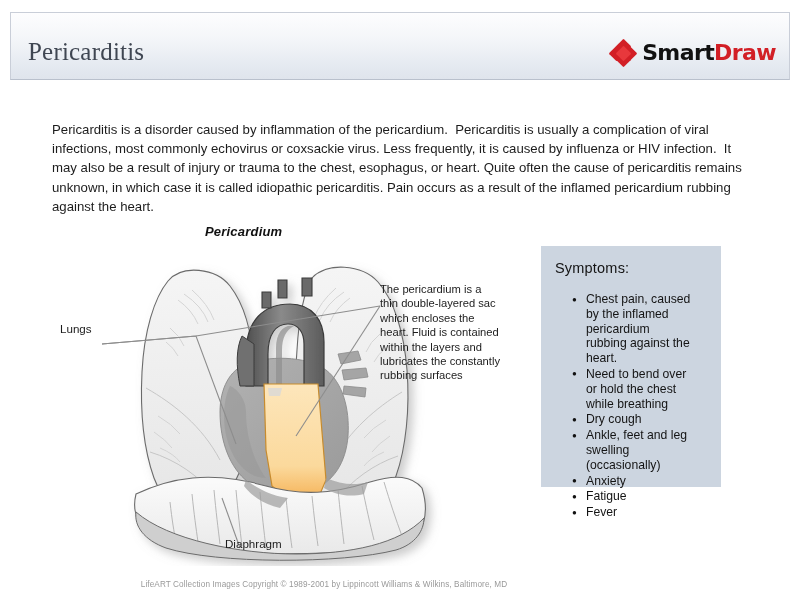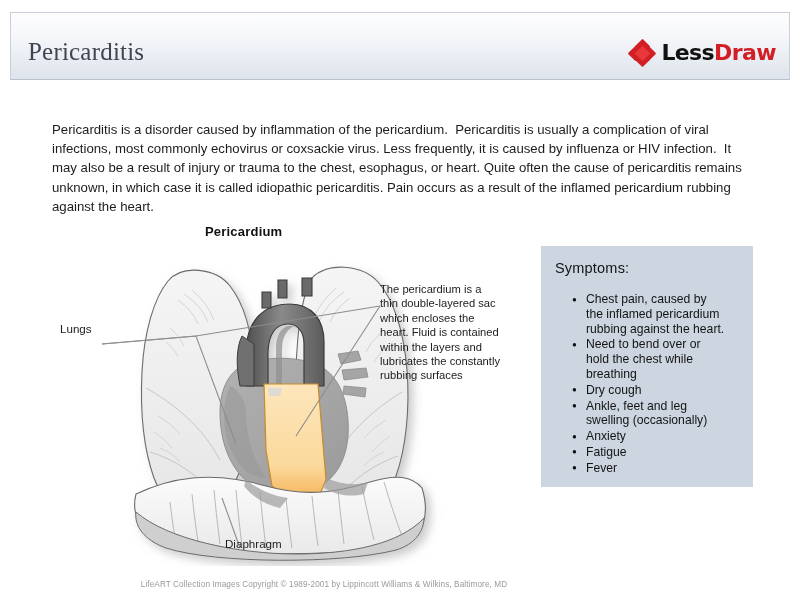--- a/index.html
+++ b/index.html
@@ -100,20 +100,21 @@
     height: 345px;
   }
   #diagram-title {
     position: absolute;
     left: 155px;
     top: 2px;
     font-size: 13px;
     font-weight: bold;
     color: #111;
     letter-spacing: .2px;
+    font-style: italic;
   }
   #illus {
     position: absolute;
     left: 0;
     top: 14px;
     width: 480px;
     height: 330px;
   }
 
   .anno {
@@ -136,21 +137,21 @@
     left: 330px;
     top: 60px;
     width: 122px;
   }
 
   
   #symptoms-panel {
     position: absolute;
     left: 541px;
     top: 246px;
-    width: 212px;
+    width: 180px;
     height: 241px;
     box-sizing: border-box;
     background: #ccd5e0;
     padding: 14px 12px 12px 14px;
   }
   #symptoms-heading {
     font-size: 14.5px;
     color: #141414;
     margin-bottom: 9px;
     letter-spacing: .2px;
@@ -198,21 +199,21 @@
 <div id="page-title">Pericarditis</div>
 
 <div id="logo">
   <span id="logo-mark">
     <i class="d-top"></i>
       <i class="d-left"></i>
       <i class="d-right"></i>
       <i class="d-bottom"></i>
       <i class="d-center"></i>
   </span>
-  <span class="logo-word logo-smart">Less</span>
+  <span class="logo-word logo-smart">Smart</span>
     <span class="logo-word logo-draw">Draw</span>
 </div>
 
 <div id="intro">Pericarditis is a disorder caused by inflammation of the pericardium.  Pericarditis is usually a complication of viral infections, most commonly echovirus or coxsackie virus. Less frequently, it is caused by influenza or HIV infection.  It may also be a result of injury or trauma to the chest, esophagus, or heart. Quite often the cause of pericarditis remains unknown, in which case it is called idiopathic pericarditis. Pain occurs as a result of the inflamed pericardium rubbing against the heart.</div>
 
 <div id="diagram">
 
   <div id="diagram-title">Pericardium</div>
 
   <svg id="illus" viewBox="0 0 480 330">

